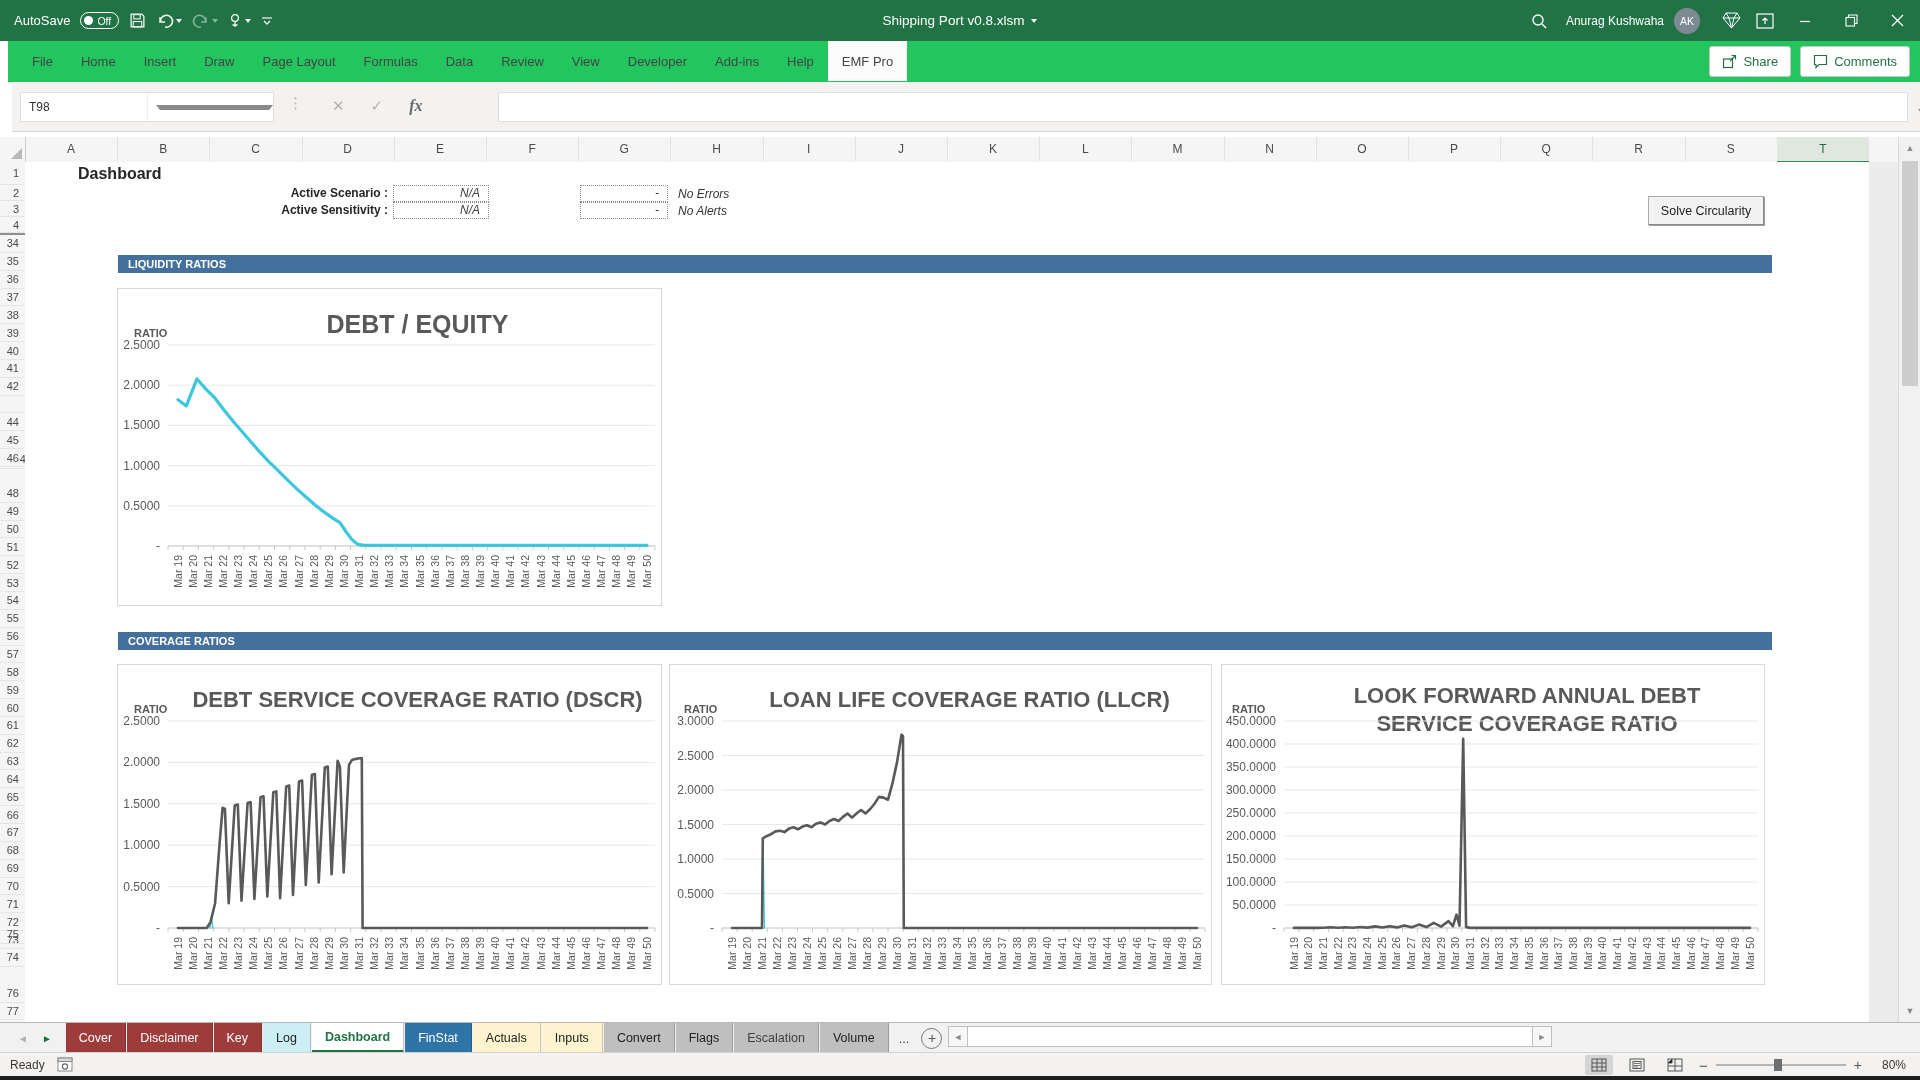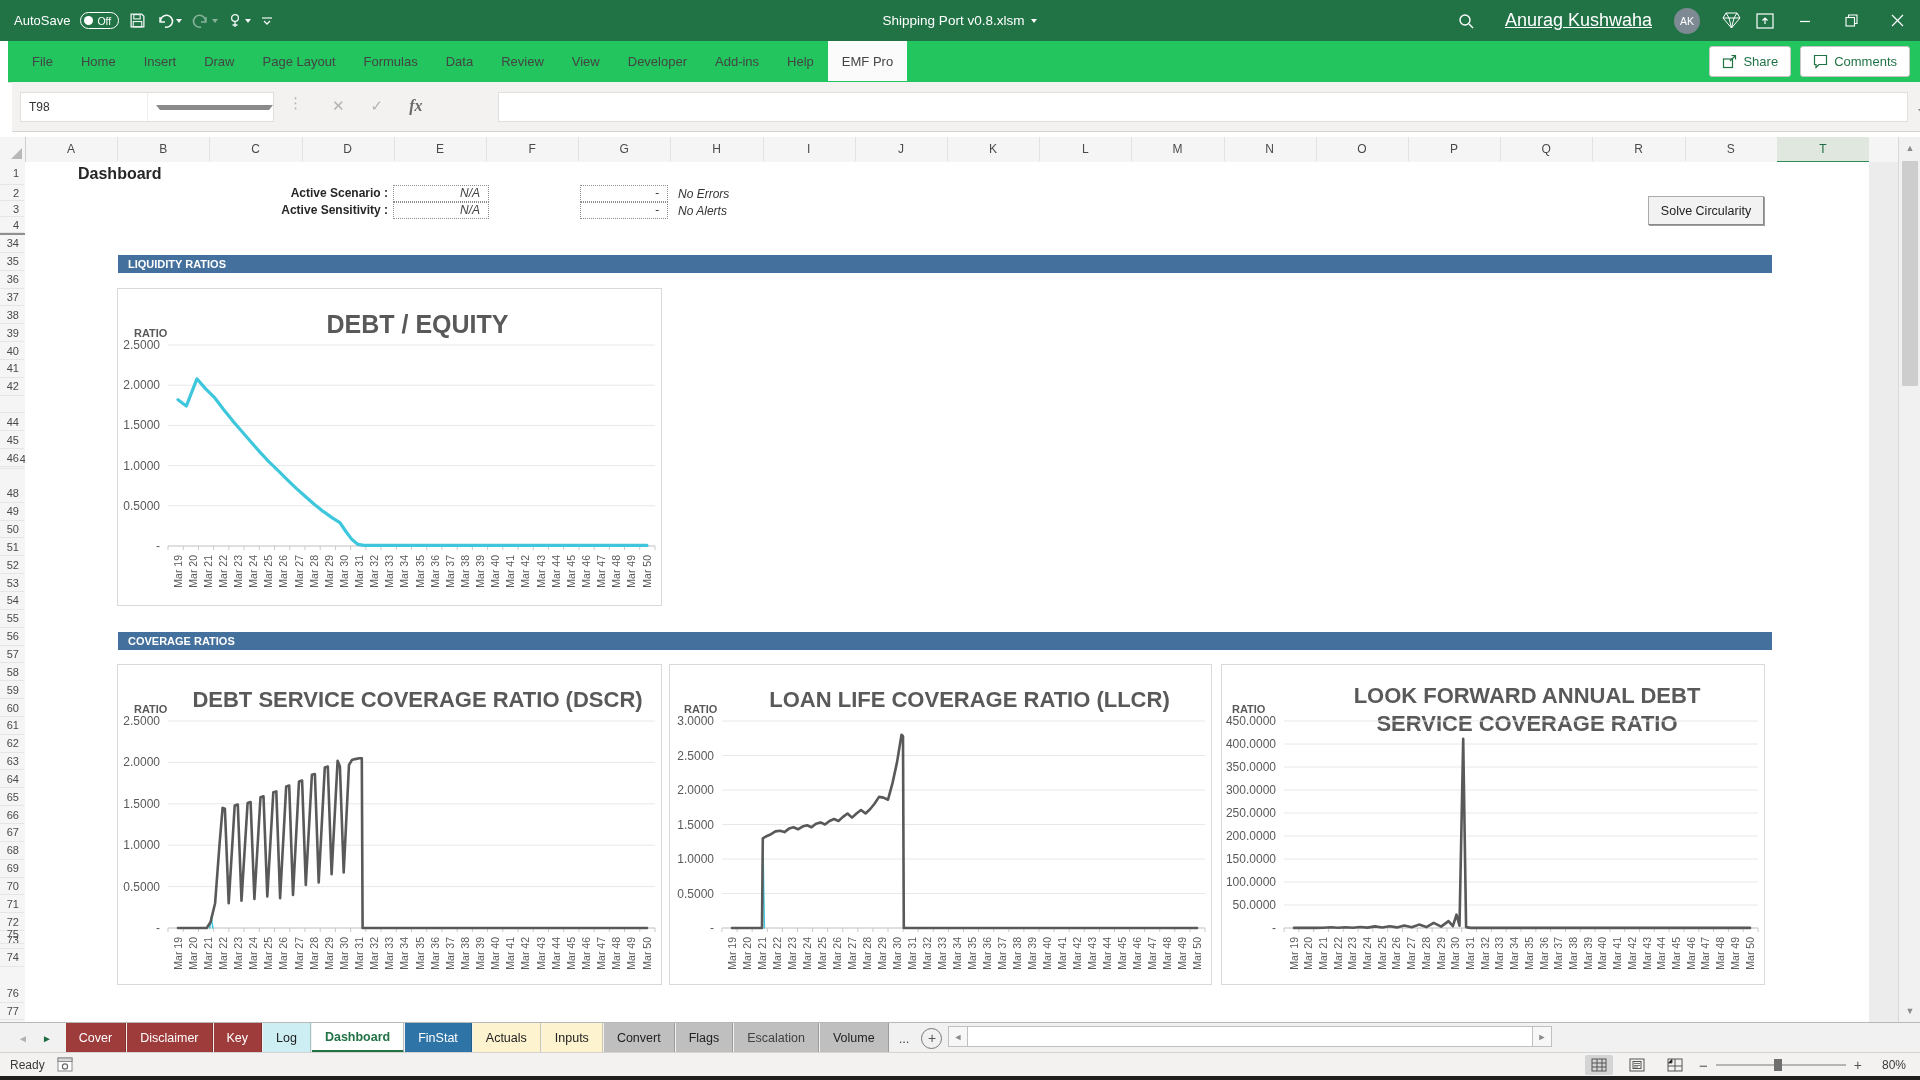--- a/index.html
+++ b/index.html
@@ -11,21 +11,21 @@
   .tb-left{position:absolute;left:14px;top:0;height:41px;display:flex;align-items:center;gap:10px;}
   .autosave-lbl{font-size:13px;}
   .as-pill{display:flex;align-items:center;gap:4px;border:1.5px solid #fff;border-radius:9px;height:15px;padding:0 7px 0 3px;}
   .as-dot{width:9px;height:9px;border-radius:50%;background:#fff;}
   .as-off{font-size:10.5px;}
   .qat-ic{display:flex;align-items:center;gap:2px;opacity:.95;cursor:default;}
   .dim{opacity:.45;}
   .cdw{width:0;height:0;border-left:3.5px solid transparent;border-right:3.5px solid transparent;border-top:4px solid #fff;display:inline-block;}
   .tb-title{position:absolute;left:0;top:0;width:100%;height:41px;display:flex;align-items:center;justify-content:center;gap:7px;font-size:13.5px;pointer-events:none;}
   .tb-right{position:absolute;right:0;top:0;height:41px;display:flex;align-items:center;}
-  .tb-user{font-size:18px;margin:0 22px;text-decoration:underline;}
+  .tb-user{font-size:12px;margin:0 10px;}
   .avatar{width:26px;height:26px;border-radius:50%;background:#7d8a94;color:#fff;font-size:10.5px;display:flex;align-items:center;justify-content:center;margin-right:14px;}
   .tb-btn{width:46px;height:41px;display:flex;align-items:center;justify-content:center;}
   .tb-ic{width:34px;height:41px;display:flex;align-items:center;justify-content:center;}
 
   
   .ribbonrow{position:absolute;left:8px;top:41px;width:1920px;height:41px;background:#22c55e;border-bottom:1px solid #e0dedc;}
   .rtabs{position:absolute;left:10px;top:0;height:40px;display:flex;align-items:center;}
   .rtab{padding:0 14px;font-size:13px;color:#444;height:40px;display:flex;align-items:center;cursor:default;}
   .rtab.emf{background:#fbfbfb;}
   .rib-right{position:absolute;right:18px;top:5px;display:flex;gap:9px;}

